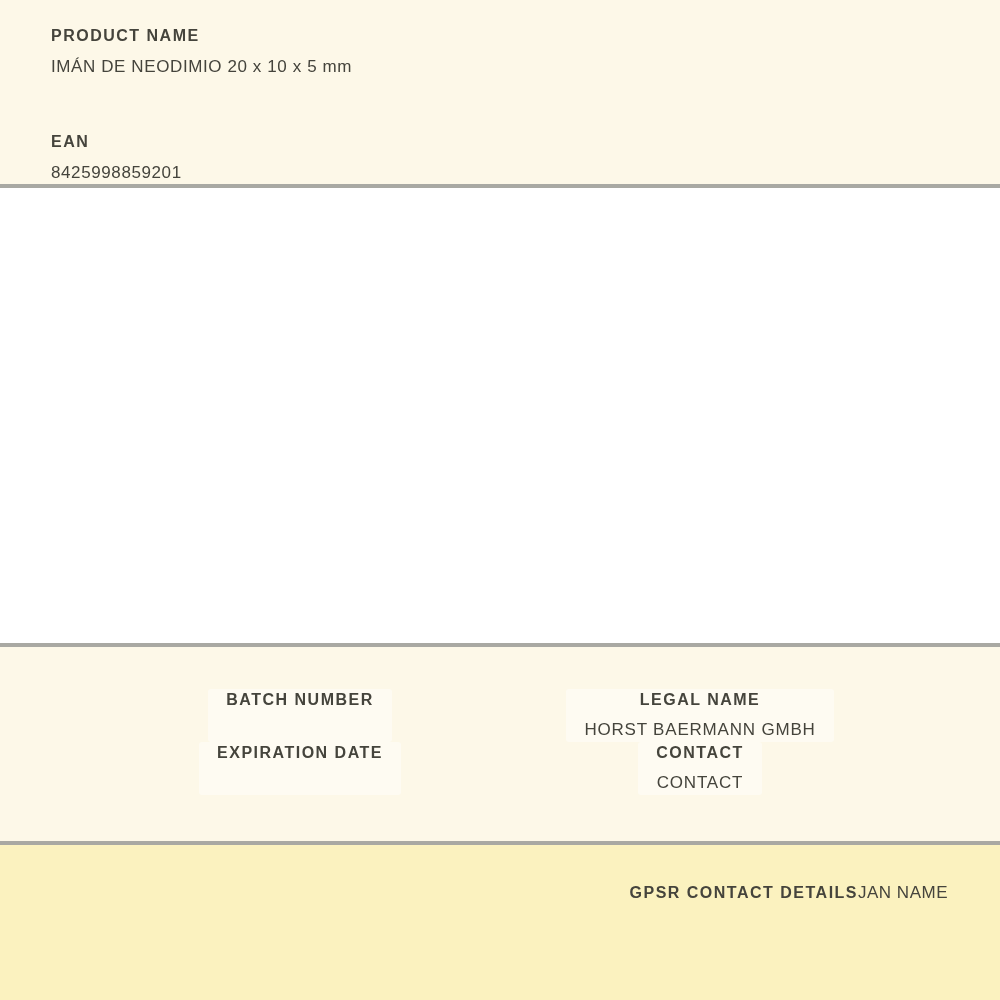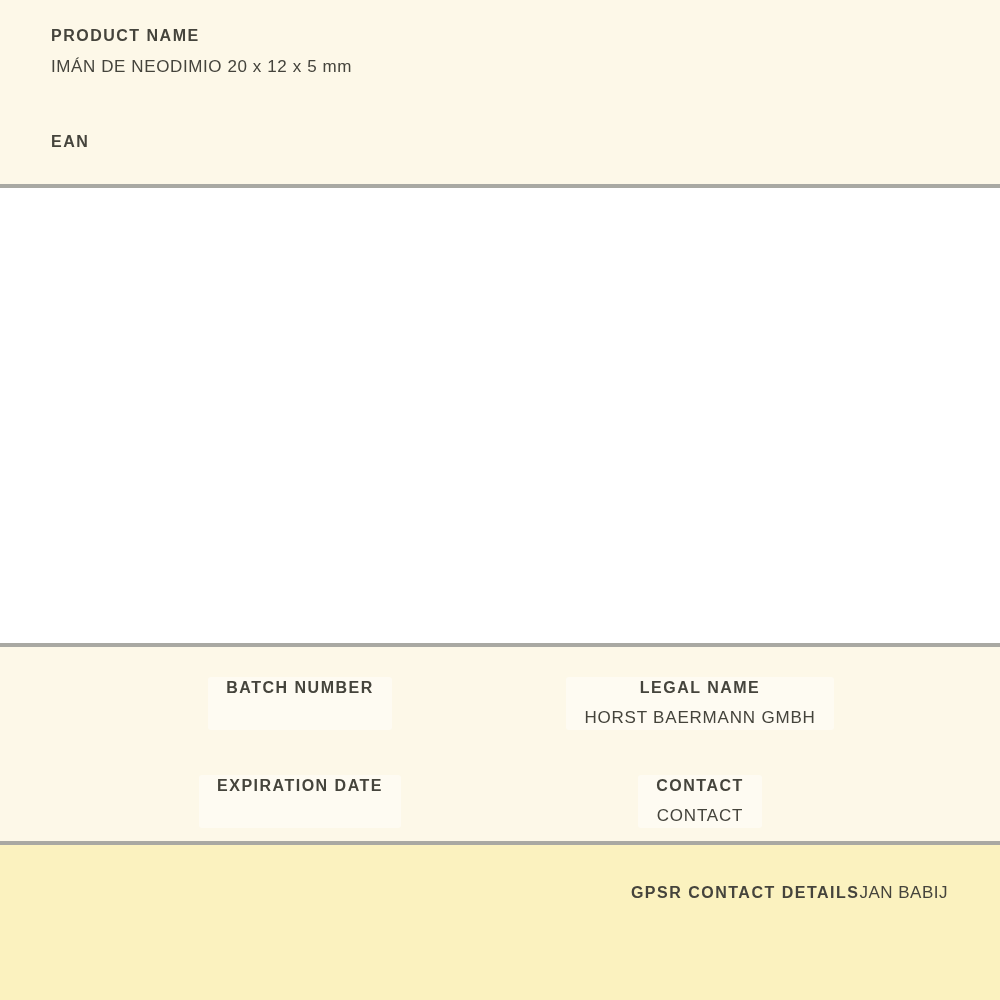--- a/index.html
+++ b/index.html
@@ -32,23 +32,22 @@
   
   .section-body { height: 455px; flex: 0 0 auto; background: #ffffff; }
 
   
   .section-details {
     height: 194px; flex: 0 0 auto;
     background: #FDF8E8;
     padding-top: 26px;
   }
   .details-grid {
-    width: 800px; margin: 4px auto;
+    width: 800px; margin: 16px auto;
     display: grid; grid-template-columns: 400px 400px;
-    row-gap: 45px;
   }
   .detail-cell { text-align: center; }
   .detail-cell-inner {
     display: inline-block;
     background: rgba(255,255,255,0.45);
     border-radius: 3px;
     padding: 2px 18px 4px 18px;
   }
   .detail-label {
     font-size: 16px; font-weight: bold;
@@ -78,24 +77,25 @@
   }
 </style>
 </head>
 <body>
 
 <div class="page">
 
   <div class="section-top">
     <div class="field-group">
       <div class="field-label">PRODUCT NAME</div>
-      <div class="field-value">IMÁN DE NEODIMIO 20 x 12 x 5 mm</div>
+      <div class="field-value">IMÁN DE NEODIMIO 20 x 10 x 5 mm</div>
     </div>
     <div class="field-group">
       <div class="field-label">EAN</div>
+      <div class="field-value">8425998859201</div>
     </div>
   </div>
 
   <div class="divider"></div>
 
   <div class="section-body"></div>
 
   <div class="divider"></div>
 
   <div class="section-details">
@@ -131,18 +131,18 @@
 
     </div>
   </div>
 
   <div class="divider"></div>
 
   <div class="section-gpsr">
     <div class="gpsr-row">
       <div class="gpsr-title">GPSR CONTACT DETAILS</div>
       <div class="gpsr-contact">
-        <div class="gpsr-line">JAN BABIJ</div>
+        <div class="gpsr-line">JAN NAME</div>
       </div>
     </div>
   </div>
 
 </div>
 
 </body></html>

